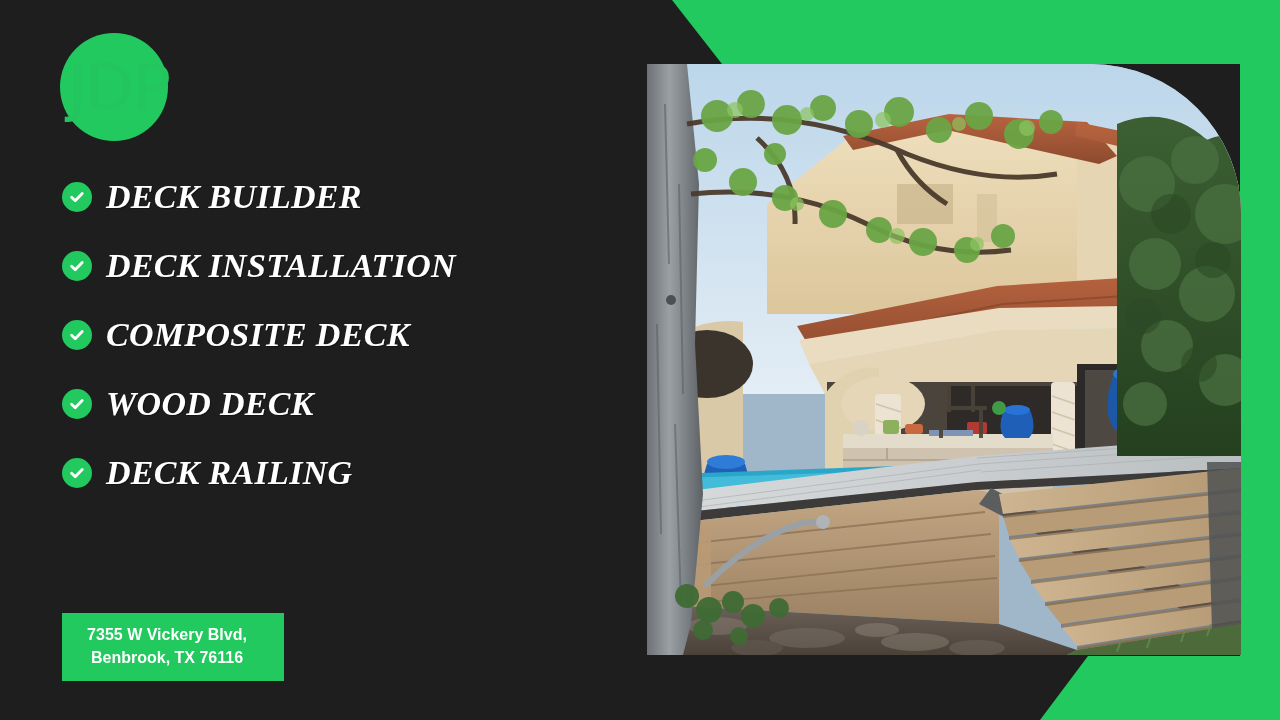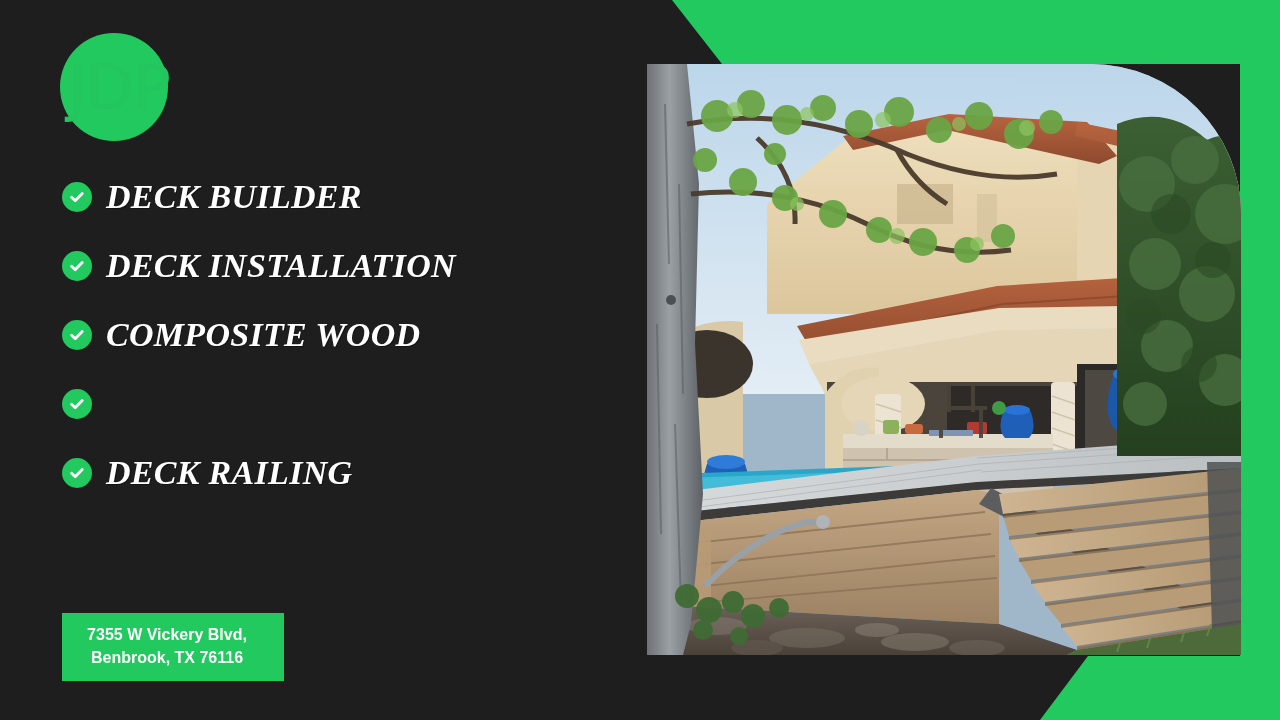--- a/index.html
+++ b/index.html
@@ -136,29 +136,30 @@
       </span>
       <span class="feature-label">DECK INSTALLATION</span>
     </li>
 
     <li class="feature-item">
       <span class="check-icon">
         <svg width="18" height="18" viewBox="0 0 18 18">
           <path d="M3.6 9.3 L7.2 12.7 L14.2 5.6" fill="none" stroke="#ffffff" stroke-width="2.8" stroke-linecap="round" stroke-linejoin="round"></path>
         </svg>
       </span>
-      <span class="feature-label">COMPOSITE WOOD</span>
+      <span class="feature-label">COMPOSITE DECK</span>
     </li>
 
     <li class="feature-item">
       <span class="check-icon">
         <svg width="18" height="18" viewBox="0 0 18 18">
           <path d="M3.6 9.3 L7.2 12.7 L14.2 5.6" fill="none" stroke="#ffffff" stroke-width="2.8" stroke-linecap="round" stroke-linejoin="round"></path>
         </svg>
       </span>
+      <span class="feature-label">WOOD DECK</span>
     </li>
 
     <li class="feature-item">
       <span class="check-icon">
         <svg width="18" height="18" viewBox="0 0 18 18">
           <path d="M3.6 9.3 L7.2 12.7 L14.2 5.6" fill="none" stroke="#ffffff" stroke-width="2.8" stroke-linecap="round" stroke-linejoin="round"></path>
         </svg>
       </span>
       <span class="feature-label">DECK RAILING</span>
     </li>

